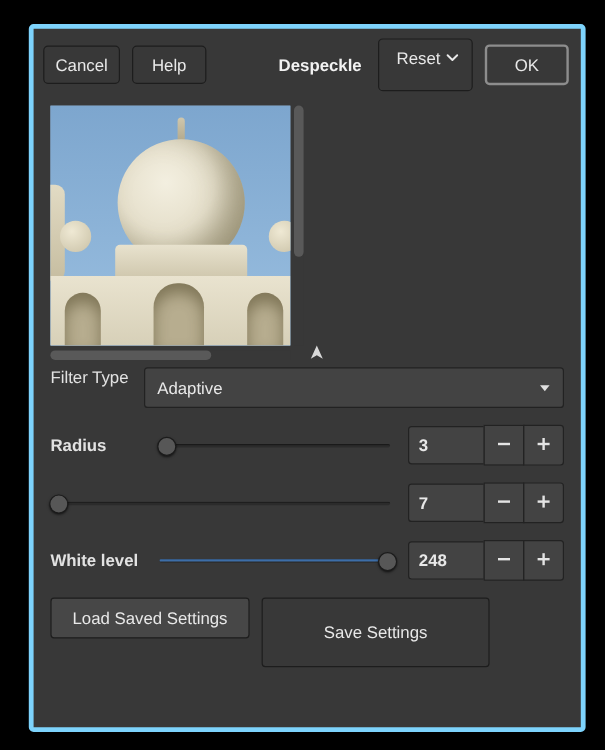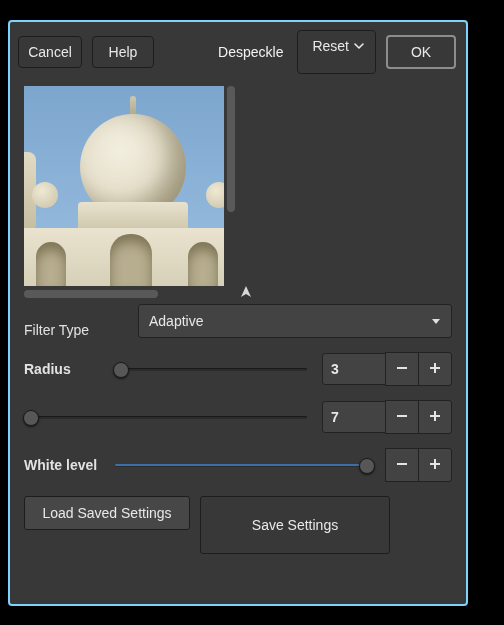--- a/index.html
+++ b/index.html
@@ -1,28 +1,28 @@
 <!DOCTYPE html>
 <html><head>
 <meta charset="utf-8">
 <style>
   html,body{margin:0;padding:0;background:#000;width:504px;height:625px;
     font-family:"Segoe UI",Arial,sans-serif;color:#e8e8e8;font-size:14px;
     -webkit-font-smoothing:antialiased;}
-  .dialog{position:absolute;left:8px;top:20px;width:456px;height:582px;
-    background:#383838;border:2px solid #7dd3fc;border-radius:4px;
+  .dialog{position:absolute;left:24px;top:20px;width:456px;height:582px;
+    background:#383838;border:4px solid #7dd3fc;border-radius:4px;
     box-shadow:0 4px 18px rgba(0,0,0,.5);}
   
   .topbar{display:flex;align-items:center;gap:10px;padding:8px 10px 12px 8px;}
   .btn{height:30px;display:inline-flex;align-items:center;justify-content:center;
     background:#383838;border:1px solid #1d1d1d;border-radius:4px;
     padding:0 18px;color:#e8e8e8;cursor:pointer;user-select:none;}
   .btn-cancel{width:62px;padding:0;}
   .btn-help{width:60px;padding:0;}
-  .label-despeckle{font-weight:400;color:#f2f2f2;margin-left:auto;margin-right:4px;}
+  .label-despeckle{font-weight:700;color:#f2f2f2;margin-left:auto;margin-right:4px;}
   .btn-reset{padding:0 10px 12px 14px;gap:4px;}
   .btn-ok{width:66px;padding:0;border:2px solid #8d8d8d;}
   .chev{display:inline-block;}
   .chev svg{display:block;}
   
   .content{padding:0 14px 14px 14px;}
   .preview-area{position:relative;height:218px;}
   .preview-img{position:absolute;left:0;top:0;width:200px;height:200px;
     background:#8fb4d7;overflow:hidden;}
   .preview-vscroll{position:absolute;left:203px;top:0;width:8px;height:200px;
@@ -34,21 +34,21 @@
   .preview-hscroll .thumb{position:absolute;left:0;top:0;width:134px;height:8px;
     background:#595959;border-radius:4px;}
   .nav-arrow{position:absolute;left:214px;top:198px;}
   .nav-arrow svg{display:block;}
   .preview-check{display:flex;align-items:center;gap:8px;margin:6px 0 20px 2px;}
   .chkbox{width:14px;height:14px;background:#e3e3e3;border-radius:2px;
     display:flex;align-items:center;justify-content:center;}
   .chkbox svg{display:block;}
   .chklabel{font-weight:600;}
   
-  .row{display:flex;align-items:flex-end;margin-bottom:14px;gap:36px;}
+  .row{display:flex;align-items:flex-start;margin-bottom:14px;}
   .row-label{width:78px;color:#e2e2e2;}
   .combo{flex:1;height:32px;background:#434343;border:1px solid #222;
     border-radius:3px;display:flex;align-items:center;justify-content:space-between;
     padding:0 10px;}
   .combo .tri{margin-left:auto;}
   
   .srow{display:flex;align-items:center;margin-bottom:14px;font-weight:bold;}
   .srow .row-label{width:88px;}
   .slider{position:relative;flex:1;height:16px;margin-right:12px;}
   .track{position:absolute;left:3px;right:3px;top:7px;height:2px;
@@ -204,20 +204,21 @@
       </div>
     </div>
 
     <div class="srow">
       <div class="row-label">White level</div>
       <div class="slider">
         <div class="track track-empty"></div>
         <div class="track-fill" style="width:97%"></div>
         <div class="handle" style="left:calc(97% - 7px)"></div>
       </div>
+      <div class="numfield">248</div>
       <div class="stepper">
         <div class="stepbtn">
           <span>
             <svg width="14" height="14" viewBox="0 0 14 14">
               <rect x="2" y="6" width="10" height="2" fill="#e4e4e4"></rect>
               </svg></span>
         </div>
         <div class="stepbtn">
           <span>
             <svg width="14" height="14" viewBox="0 0 14 14">

